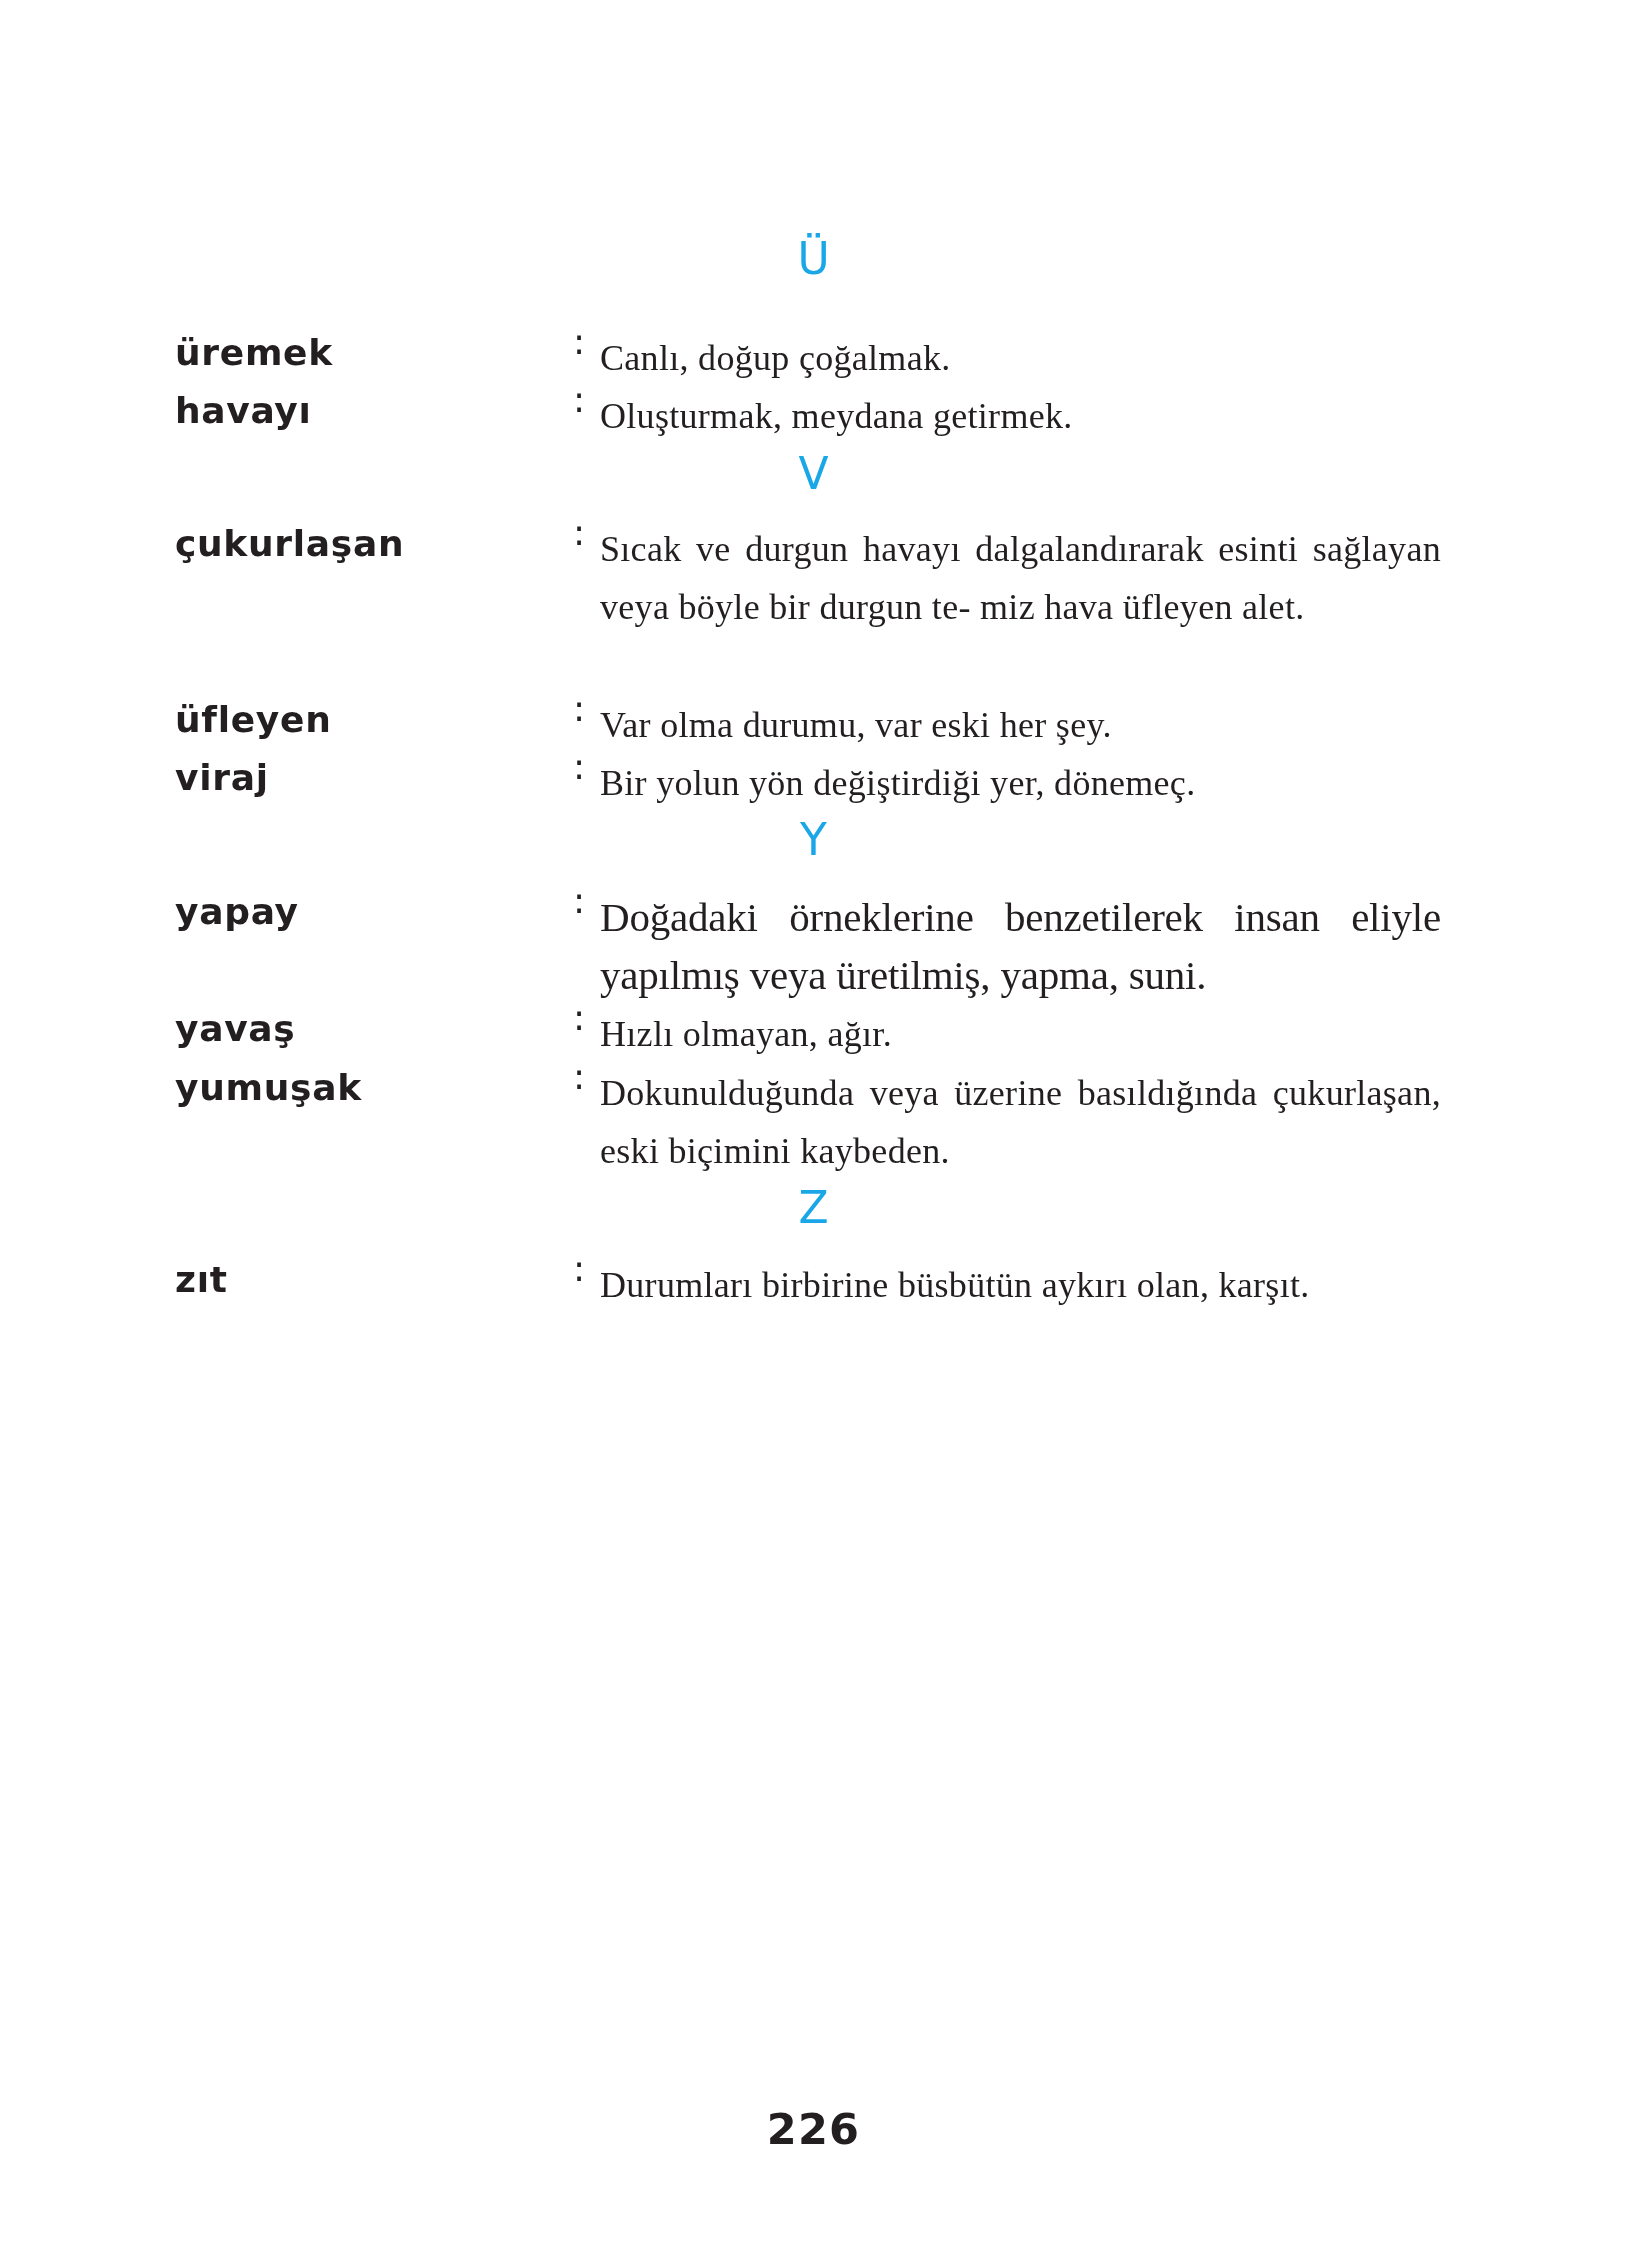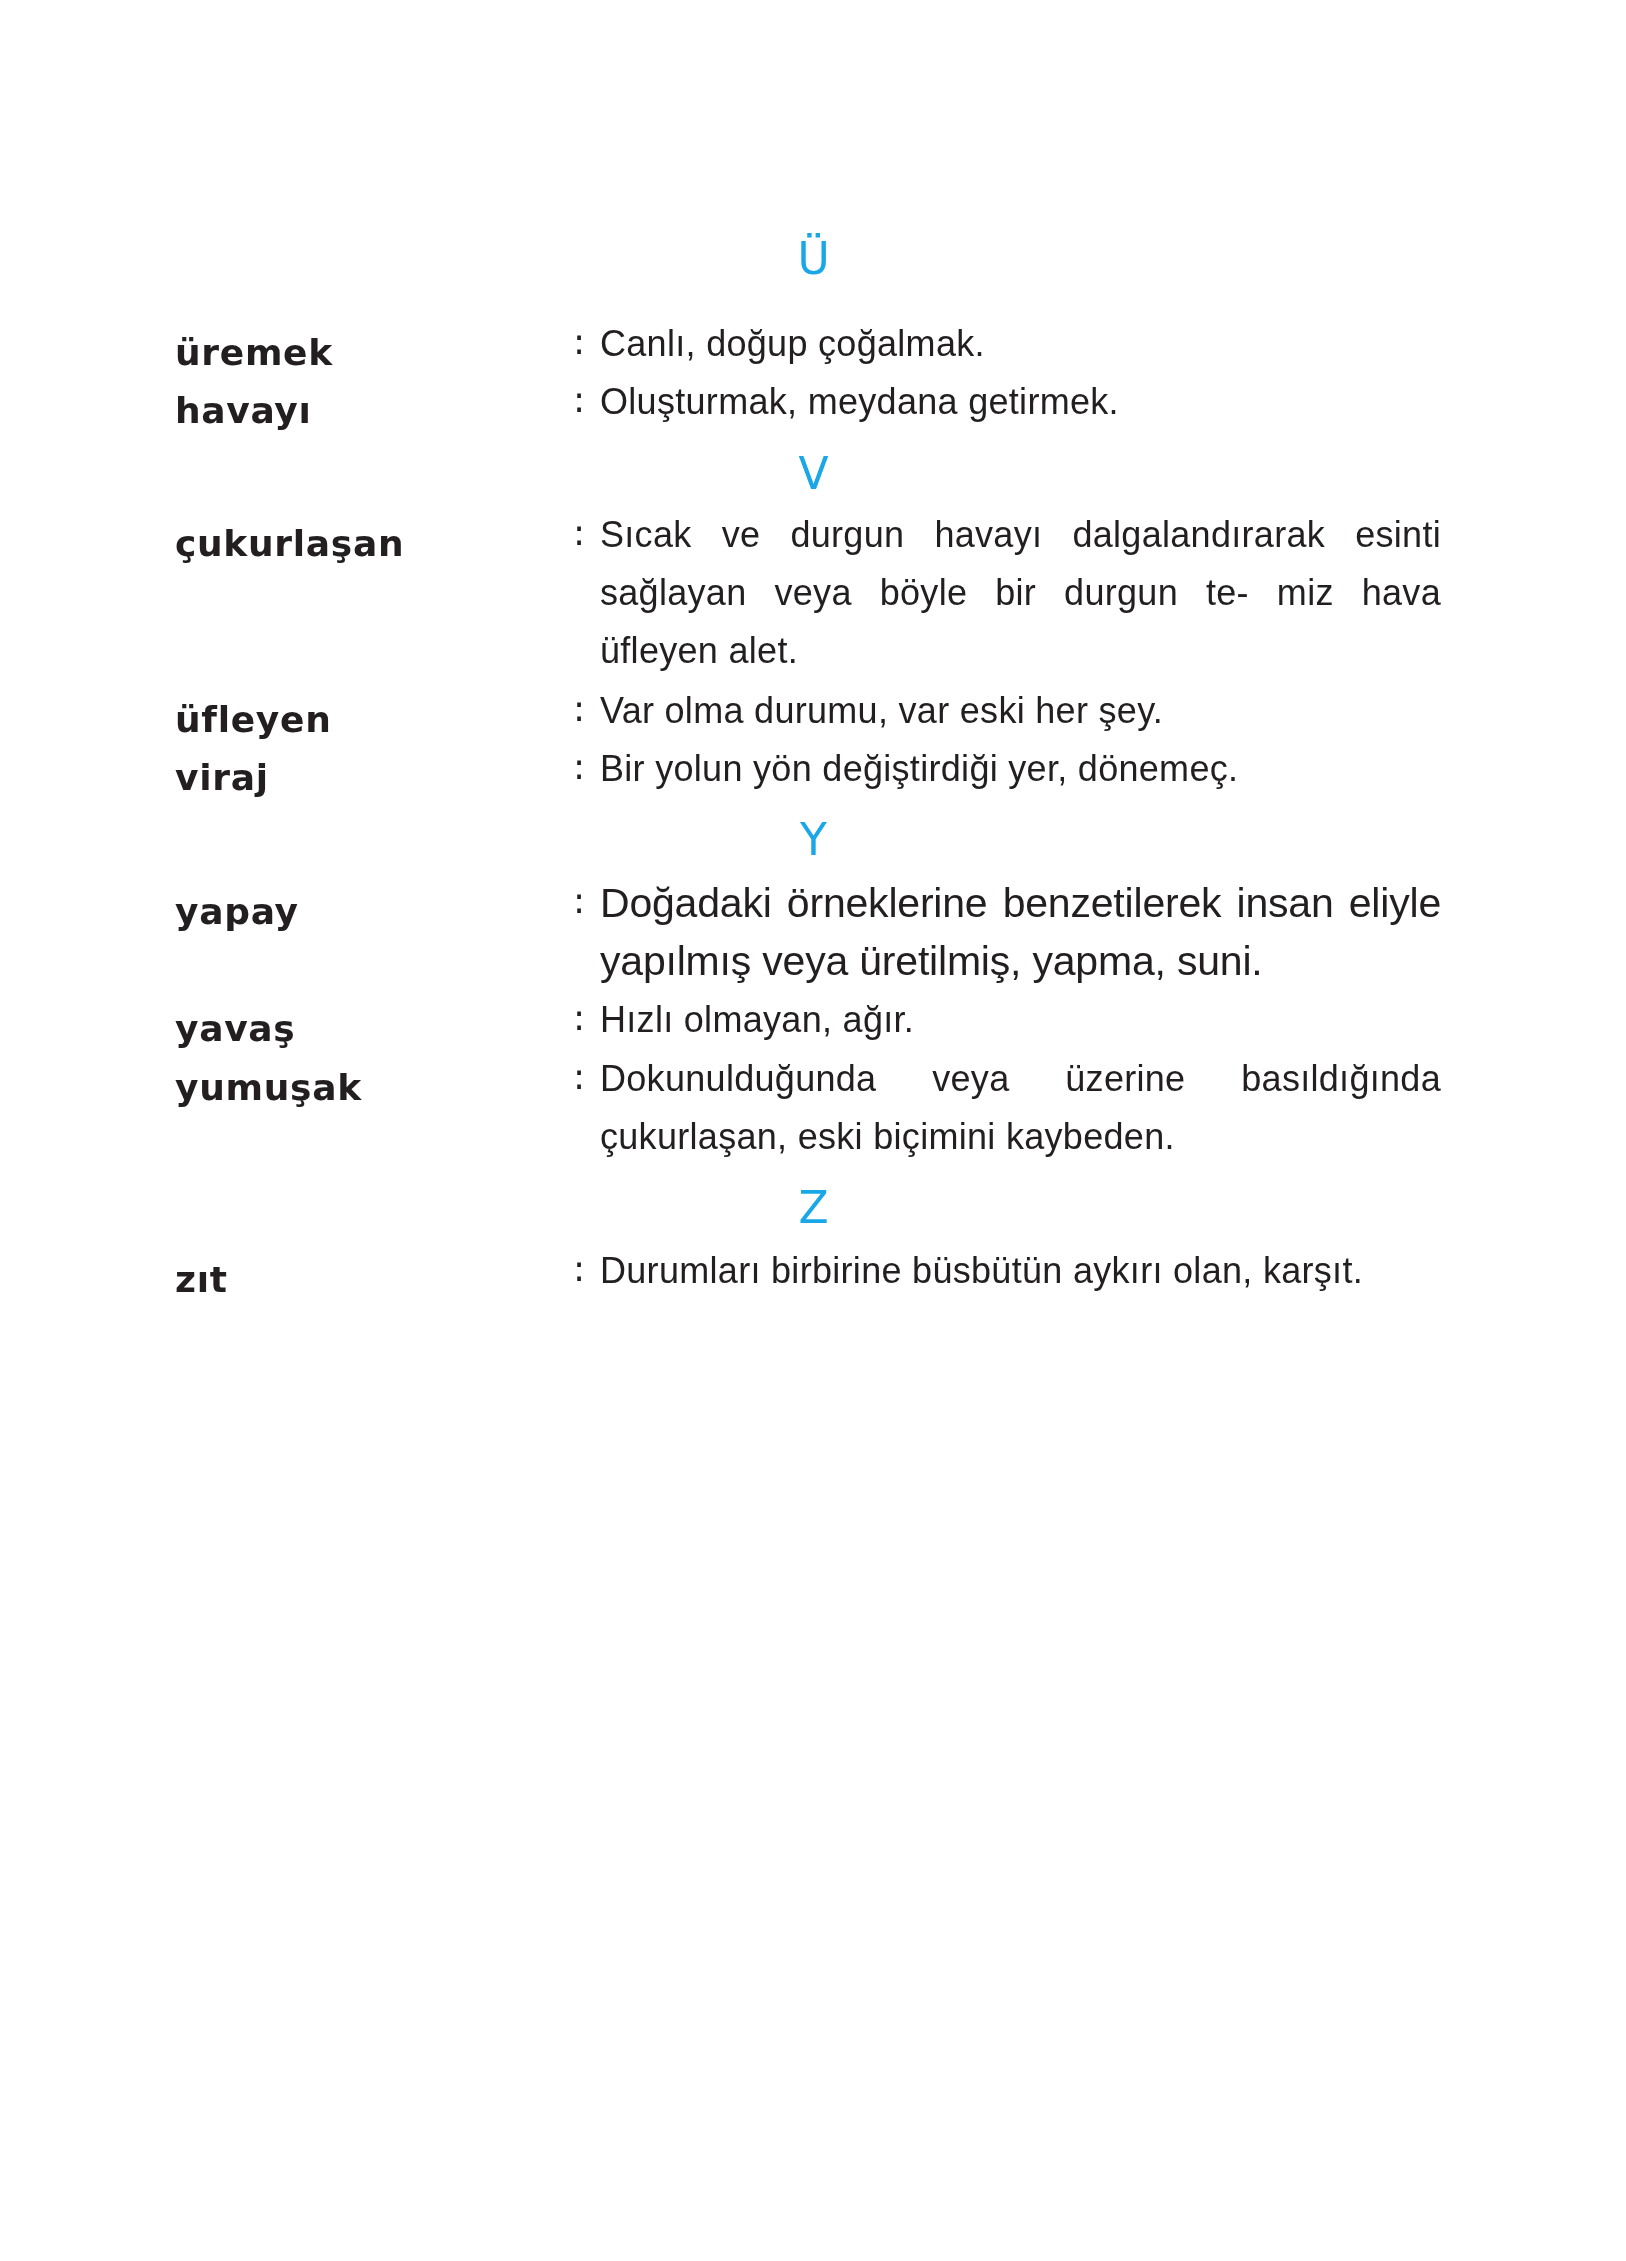--- a/index.html
+++ b/index.html
@@ -5,23 +5,23 @@
   html, body { margin: 0; padding: 0; background: #ffffff; }
   body { width: 1627px; height: 2261px; position: relative; overflow: hidden;
          font-family: "DejaVu Sans", "Liberation Sans", sans-serif; color: #231f20; }
   .page { position: absolute; left: 0; top: 0; width: 1627px; height: 2261px; }
   .letter { position: absolute; left: 0; width: 1627px; text-align: center;
             font-size: 44px; line-height: 54px; color: #1aa7e8; font-weight: normal; }
   .entry { position: absolute; left: 175px; width: 1269px; }
   .head { position: absolute; left: 0; top: 0; font-weight: bold; font-size: 36px;
           line-height: 58px; letter-spacing: 0.7px; margin-top: 11px; }
   .colon { position: absolute; left: 398px; top: 0; font-size: 36px; line-height: 58px; }
-  .def { position: absolute; left: 425px; top: 2px; width: 841px; font-size: 36px;
+  .def { position: absolute; left: 425px; top: 16px; width: 841px; font-size: 36px;
          line-height: 58px; text-align: justify; text-align-last: left;
-         font-family: Liberation Sans, sans-serif; letter-spacing: 0.3px; }
+         font-family: Liberation Serif, serif; letter-spacing: 0.3px; }
   .def.tight { font-size: 41px; letter-spacing: -0.2px; }
   .pagenum { position: absolute; left: 0; width: 1627px; top: 2102px; text-align: center;
              font-size: 43px; font-weight: bold; line-height: 54px; letter-spacing: 1.3px; }
 </style>
 </head>
 <body>
 
 <div class="page">
 
   <div class="letter" style="top:232px;">Ü</div>
@@ -79,14 +79,15 @@
   </div>
 
   <div class="letter" style="top:1181px;">Z</div>
 
   <div class="entry" style="top:1240px;">
     <span class="head">zıt</span>
     <span class="colon">:</span>
     <div class="def">Durumları birbirine büsbütün aykırı olan, karşıt.</div>
   </div>
 
+  <div class="pagenum">226</div>
 </div>
 
 
 </body></html>

